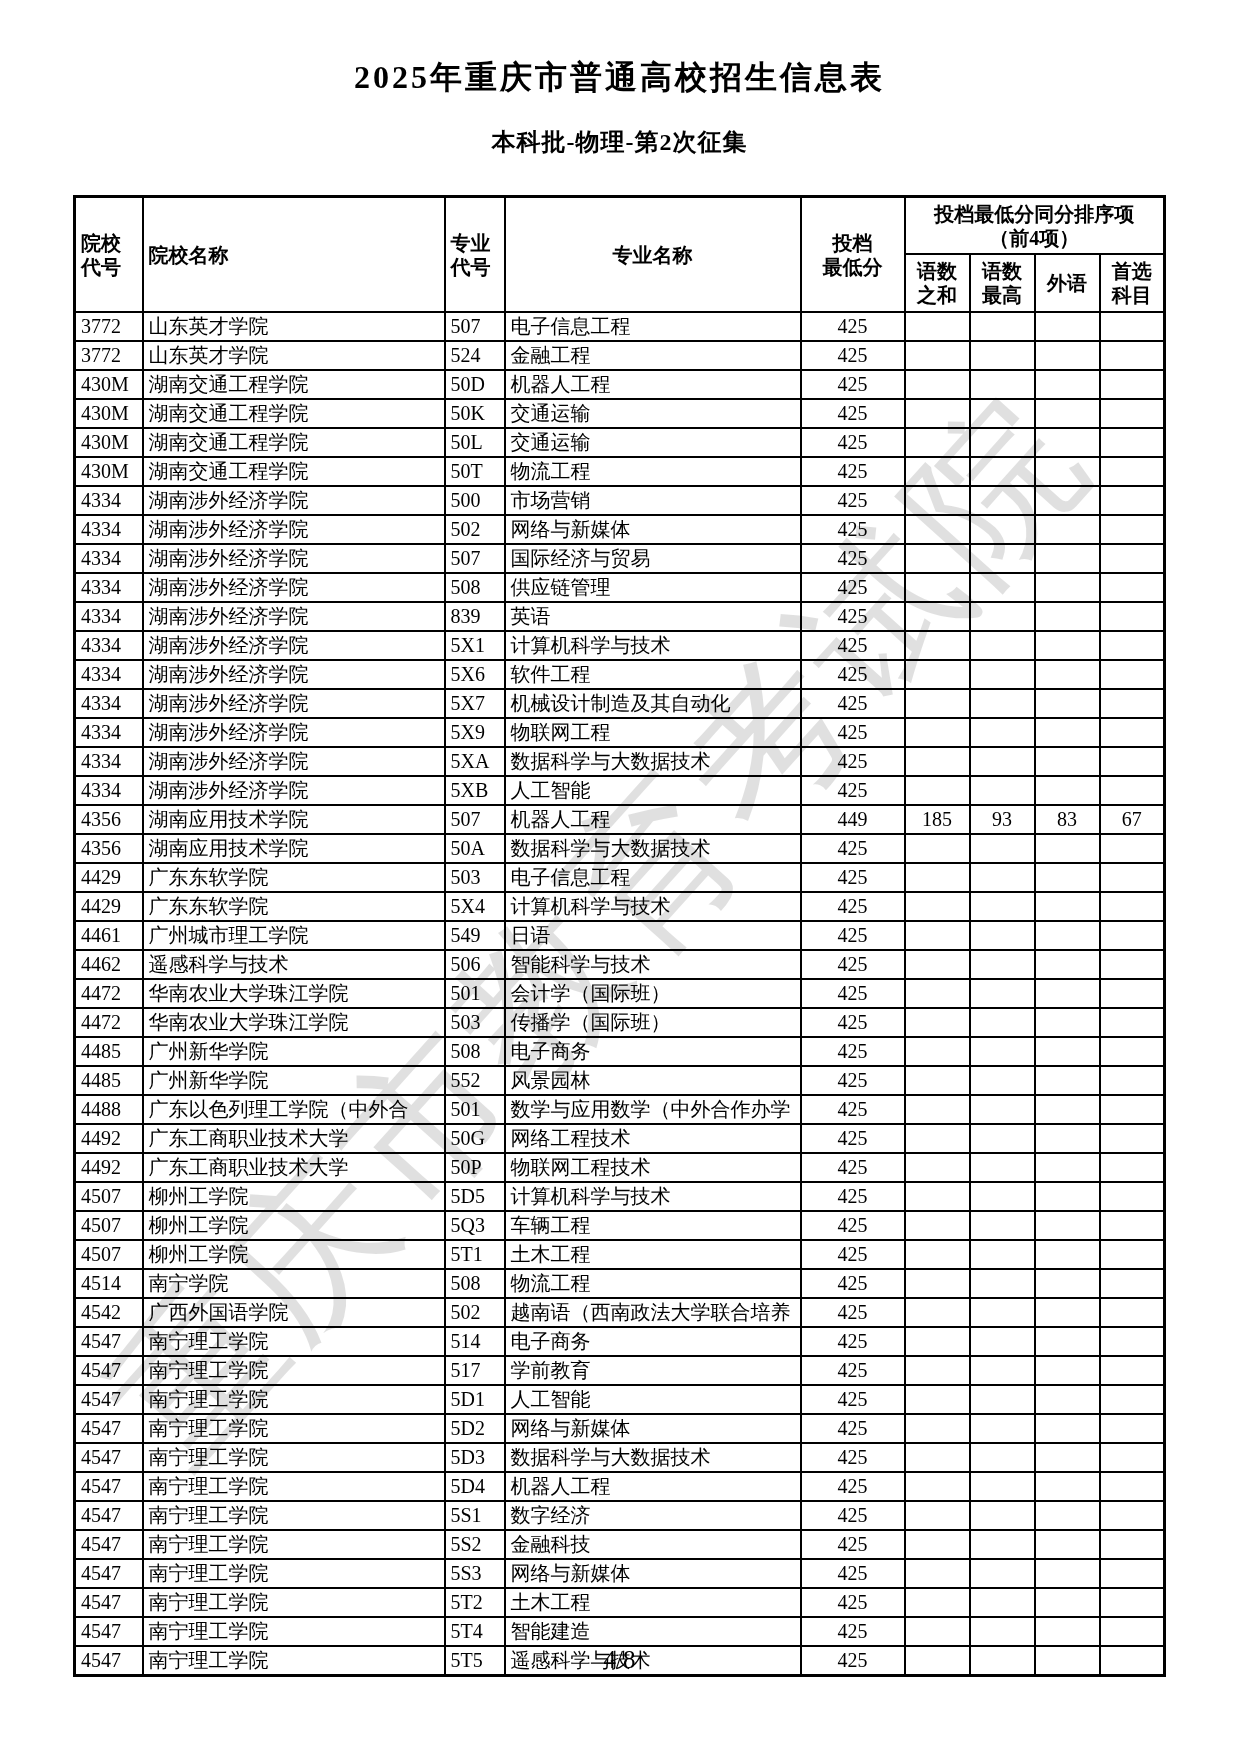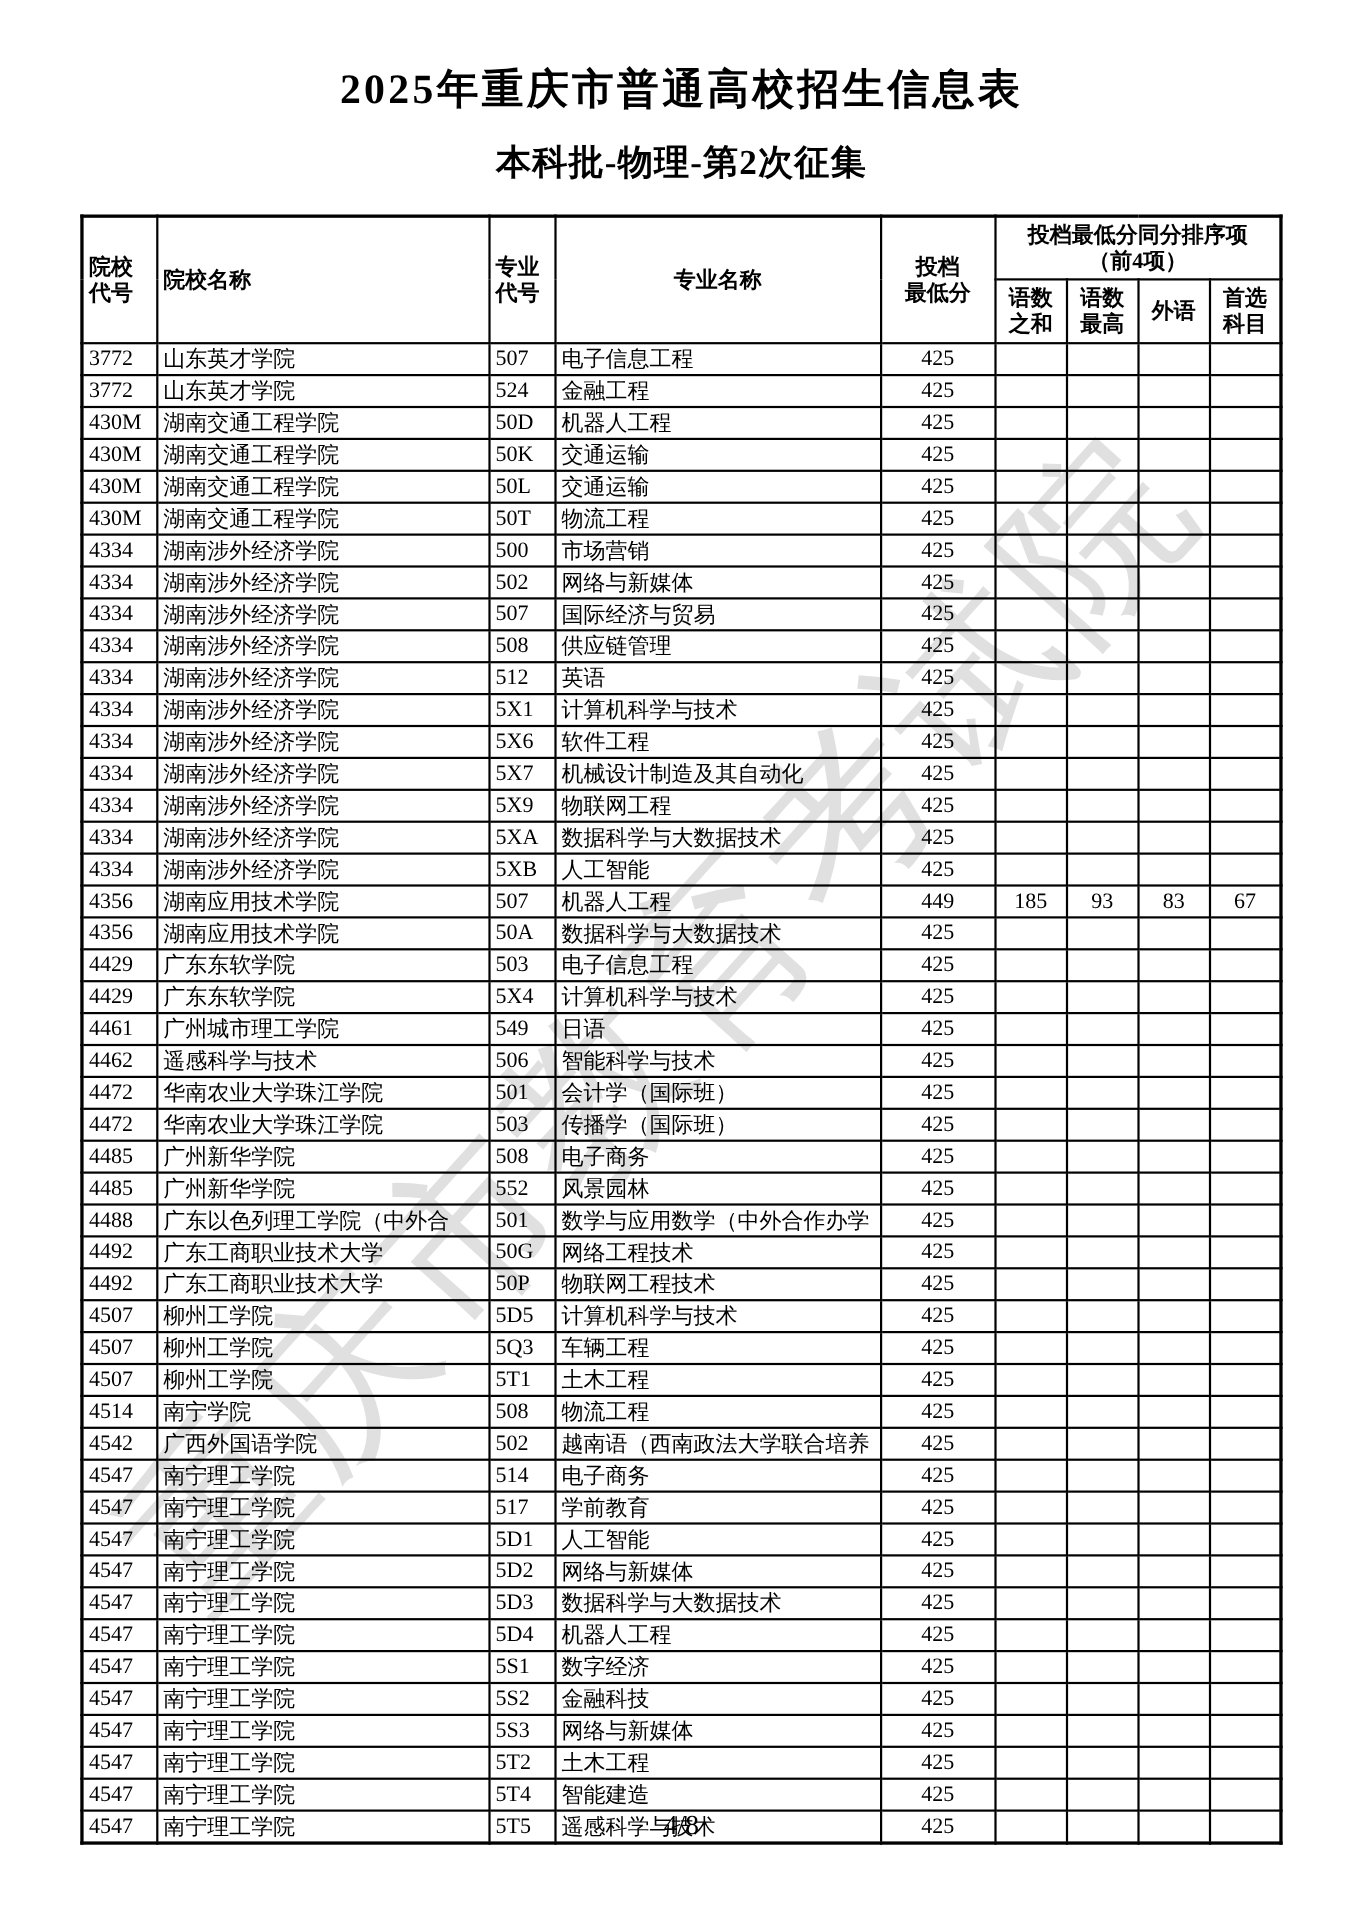--- a/index.html
+++ b/index.html
@@ -5,26 +5,26 @@
   html,body { margin:0; padding:0; background:#ffffff; }
   body {
     width:1239px; height:1754px;
     font-family:"Liberation Serif","DejaVu Serif",serif;
     color:#000;
   }
   .page { position:relative; width:1239px; height:1754px; overflow:hidden; background:#fff; }
 
   .title {
     position:absolute; top:56px; left:0; width:100%;
-    text-align:center; font-size:38px; font-weight:bold;
+    text-align:center; font-size:32px; font-weight:bold;
     letter-spacing:3px; margin:0;
   }
   .subtitle {
     position:absolute; top:126px; left:0; width:100%;
-    text-align:center; font-size:32px; font-weight:bold;
+    text-align:center; font-size:24px; font-weight:bold;
     letter-spacing:1px; margin:0;
   }
 
   table.adm {
     position:absolute; left:73px; top:195px;
     width:1090px; border-collapse:collapse; table-layout:fixed;
     border:3px solid #000;
   }
   table.adm th, table.adm td {
     border:2px solid #000;
@@ -214,21 +214,21 @@
           <td class="al">供应链管理</td>
           <td class="ac">425</td>
           <td class="ac"></td>
           <td class="ac"></td>
           <td class="ac"></td>
           <td class="ac"></td>
         </tr>
         <tr>
           <td class="al">4334</td>
           <td class="al">湖南涉外经济学院</td>
-          <td class="al">512</td>
+          <td class="al">839</td>
           <td class="al">英语</td>
           <td class="ac">425</td>
           <td class="ac"></td>
           <td class="ac"></td>
           <td class="ac"></td>
           <td class="ac"></td>
         </tr>
         <tr>
           <td class="al">4334</td>
           <td class="al">湖南涉外经济学院</td>

